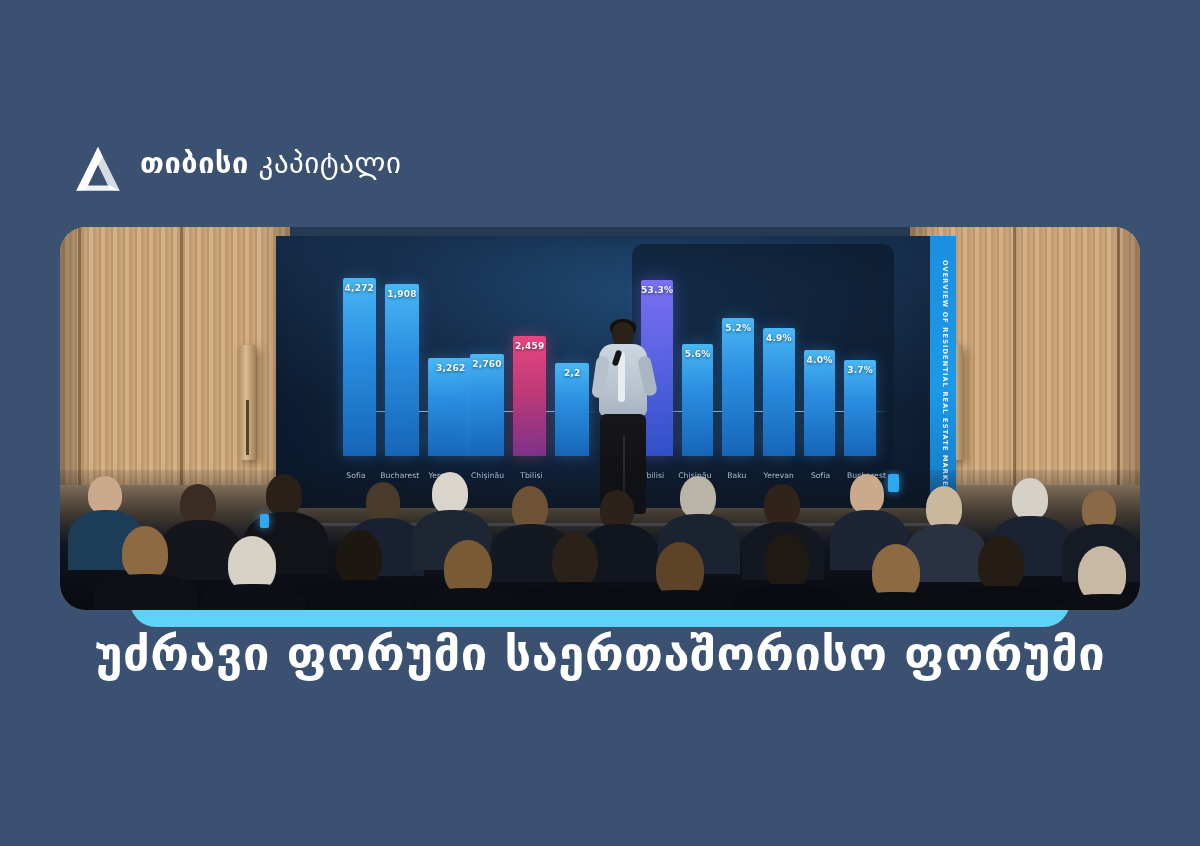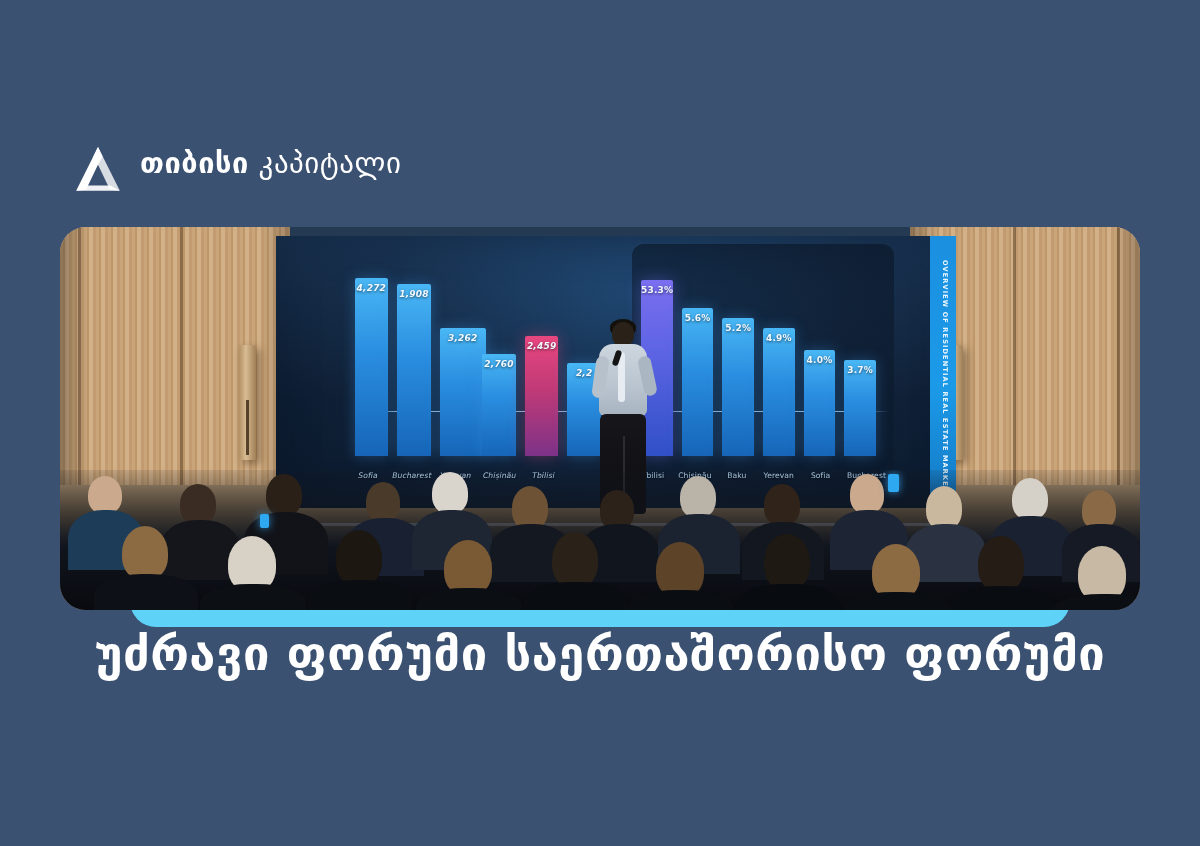--- a/index.html
+++ b/index.html
@@ -77,21 +77,21 @@
     box-shadow:0 0 38px rgba(10,25,45,.85) inset;
   }
   .screen-glow {
     position:absolute; inset:0;
     background:linear-gradient(180deg, rgba(70,140,210,.14), rgba(0,0,0,0) 60%);
     pointer-events:none;
   }
   .slide-inner { position:absolute; left:8px; top:8px; right:36px; bottom:6px; }
 
   .chart-panel { position:absolute; top:0; bottom:0; }
-  .chart-left  { left:64px;  width:266px;font-style:italic; }
+  .chart-left  { left:52px;  width:266px; }
   .chart-right { left:348px; width:262px;
     background:linear-gradient(180deg, rgba(8,18,32,.55), rgba(8,18,32,.18));
     border-radius:12px; }
 
   .plot { position:absolute; left:4px; right:4px; top:4px; bottom:46px; }
   .axis-line { position:absolute; left:2px; right:2px; bottom:44px; height:1px;
                background:linear-gradient(90deg, rgba(150,200,245,.05), rgba(170,215,250,.8) 18%,
                rgba(170,215,250,.8) 82%, rgba(150,200,245,.05)); }
 
   .bar {
@@ -226,21 +226,21 @@
           <div class="chart-panel chart-left">
             <div class="plot">
               <div class="axis-line"></div>
 
               <div class="bar" style="left:1%;  width:13%; height:178px;">
                 <span class="bar-value">4,272</span>
               </div>
               <div class="bar" style="left:17.5%; width:13%; height:172px;">
                 <span class="bar-value">1,908</span>
               </div>
-              <div class="bar" style="left:34%;  width:13%; height:128px;padding-left:46px;">
+              <div class="bar" style="left:34%;  width:13%; height:98px;padding-left:46px;">
                 <span class="bar-value">3,262</span>
               </div>
               <div class="bar" style="left:50.5%; width:13%; height:102px;">
                 <span class="bar-value">2,760</span>
               </div>
               <div class="bar accent-pink" style="left:67%; width:13%; height:120px;">
                 <span class="bar-value">2,459</span>
               </div>
               <div class="bar" style="left:83.5%; width:13%; height:93px;">
                 <span class="bar-value">2,2</span>
@@ -256,21 +256,21 @@
             <span class="source-note">Source: Numbeo</span>
           </div>
 
           <div class="chart-panel chart-right">
             <div class="plot">
               <div class="axis-line"></div>
 
               <div class="bar accent-violet" style="left:2%;  width:12.5%; height:176px;">
                 <span class="bar-value">53.3%</span>
               </div>
-              <div class="bar" style="left:18%; width:12.5%; height:148px;">
+              <div class="bar" style="left:18%; width:12.5%; height:112px;">
                 <span class="bar-value">5.6%</span>
               </div>
               <div class="bar" style="left:34%; width:12.5%; height:138px;">
                 <span class="bar-value">5.2%</span>
               </div>
               <div class="bar" style="left:50%; width:12.5%; height:128px;">
                 <span class="bar-value">4.9%</span>
               </div>
               <div class="bar" style="left:66%; width:12.5%; height:106px;">
                 <span class="bar-value">4.0%</span>

